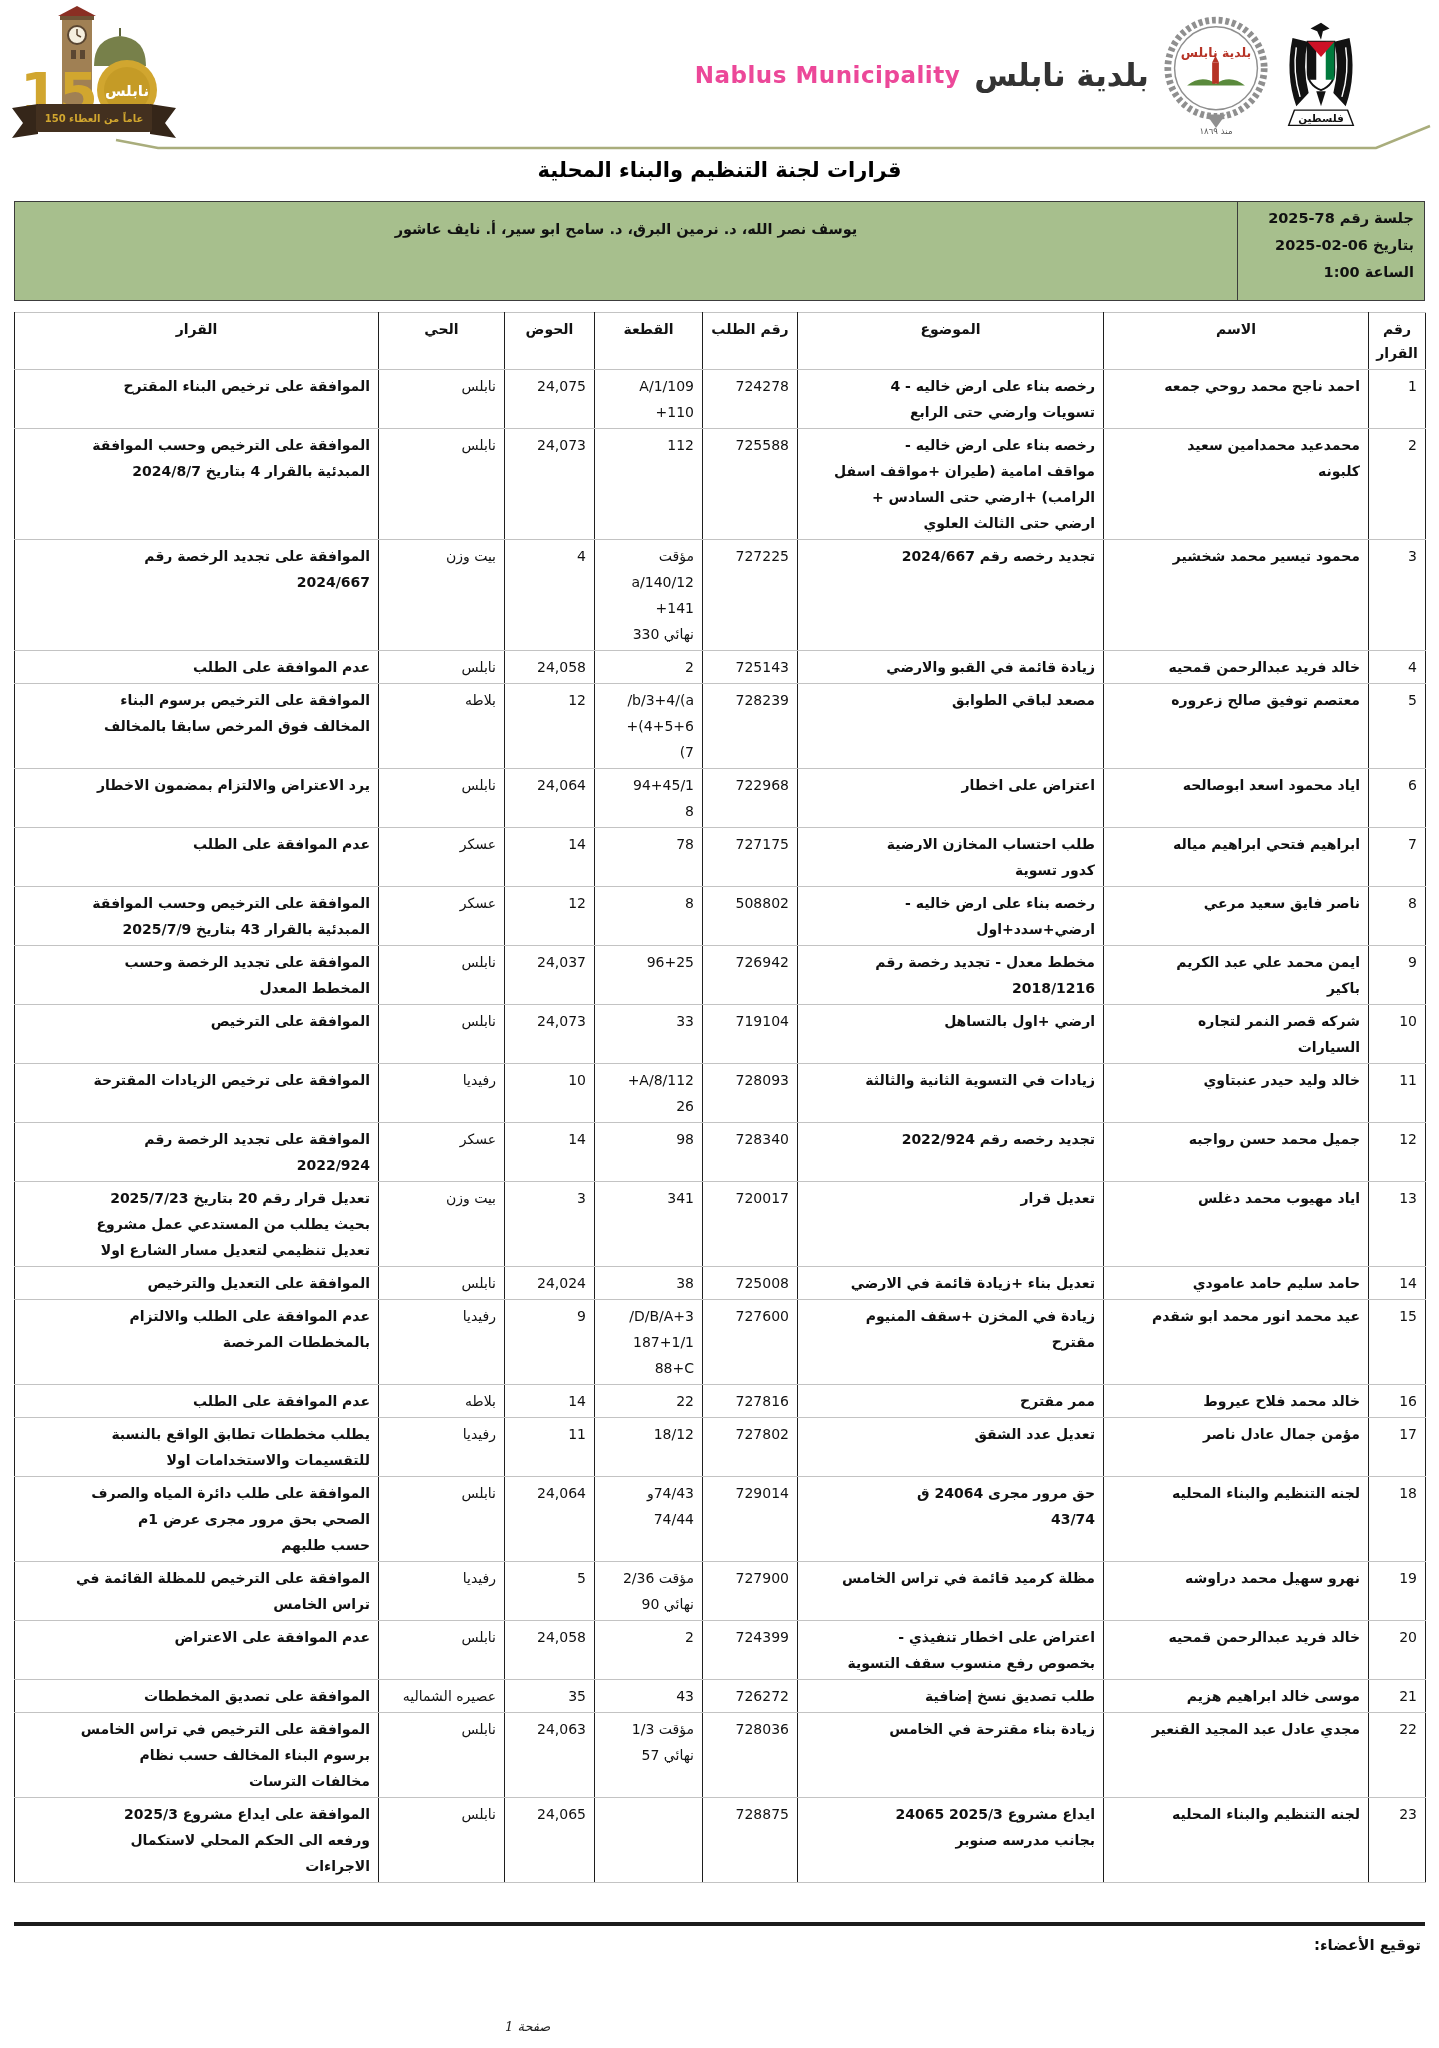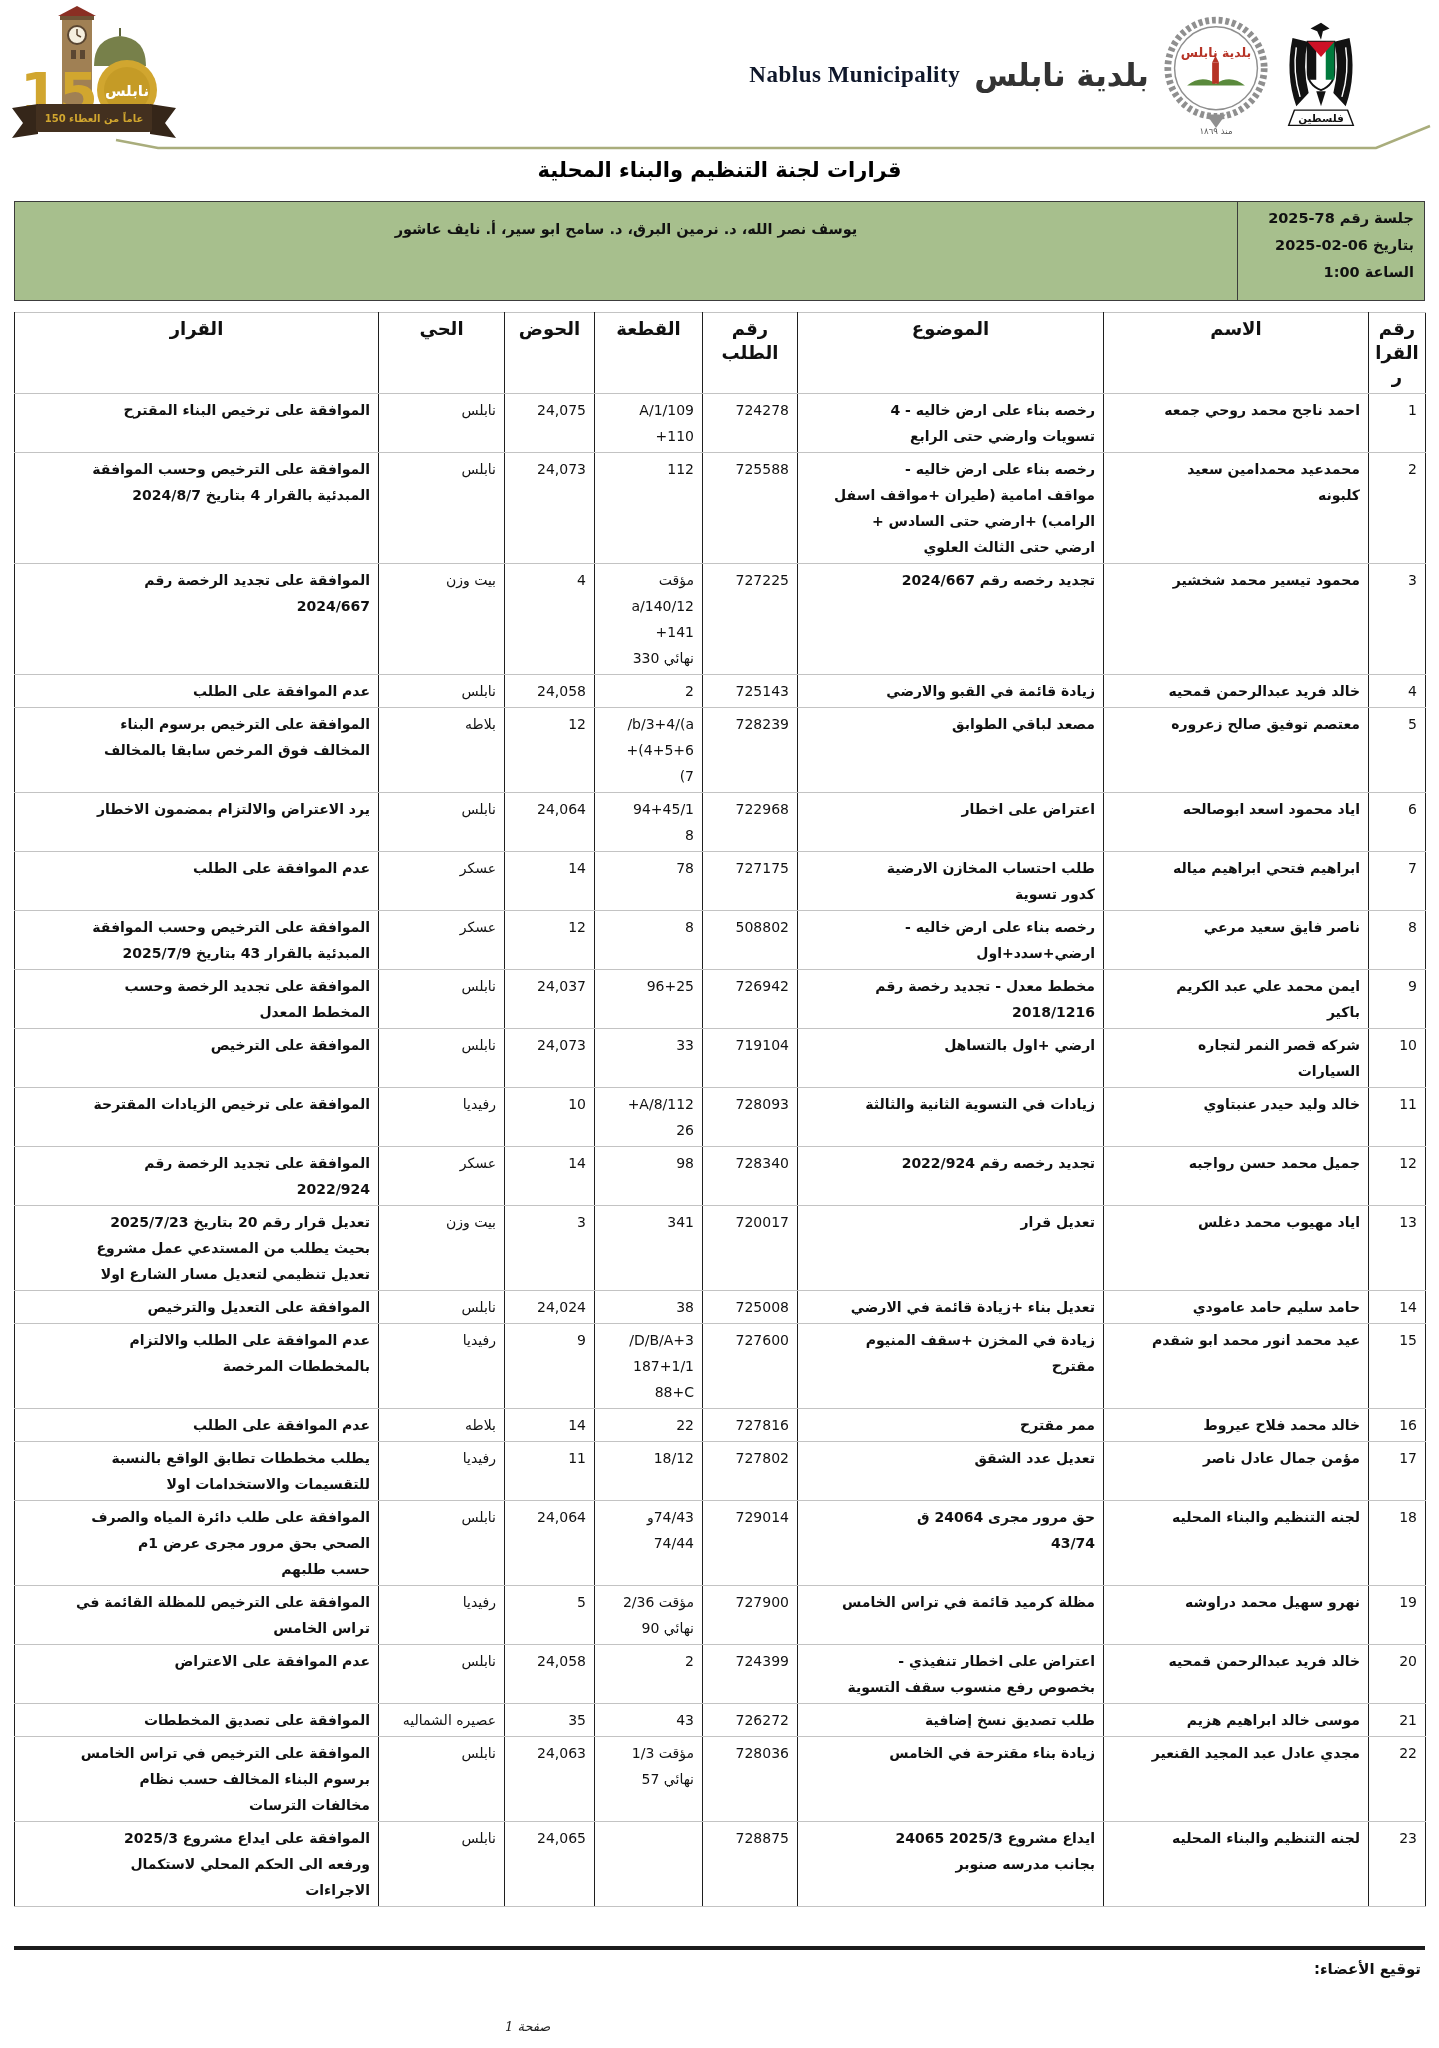--- a/index.html
+++ b/index.html
@@ -4,41 +4,41 @@
 <style>
   html,body{margin:0;padding:0;}
   body{
     width:1439px;height:2048px;position:relative;overflow:hidden;
     background:#ffffff;font-family:"DejaVu Sans",sans-serif;color:#111;
   }
   
   .header{position:relative;width:1439px;height:152px;}
   .anniv{position:absolute;left:8px;top:6px;}
   .brand{position:absolute;right:80px;top:12px;display:flex;align-items:center;gap:14px;direction:ltr;}
-  .brand .en{font-size:23px;font-weight:bold;color:#0f172a;letter-spacing:.5px;font-family:Liberation Serif, serif;}
+  .brand .en{font-size:23px;font-weight:bold;color:#ec4899;letter-spacing:.5px;}
   .brand .ar{font-size:31px;font-weight:bold;color:#333;}
   .rule-svg{position:absolute;left:0;top:0;width:1439px;height:160px;pointer-events:none;}
   
   .doc-title{margin:6px 0 0 0;text-align:center;font-size:21px;font-weight:bold;color:#000;}
   
   .session{direction:rtl;margin:19px 14px 0 14px;display:flex;background:#a7bf8d;
     border:1.5px solid #3c3c3c;min-height:100px;box-sizing:border-box;}
   .session-meta{width:172px;border-left:1.5px solid #3c3c3c;padding:3px 10px 4px 4px;
     font-weight:bold;font-size:14.5px;line-height:1.85;text-align:right;}
   .session-attendees{flex:1;padding:13px 14px 4px 14px;font-weight:bold;font-size:14.5px;
     line-height:2.0;text-align:center;}
   
   table.dec{direction:rtl;border-collapse:collapse;table-layout:fixed;
     margin:11px 14px 0 14px;width:1411px;border-top:1px solid #9a9a9a;border-bottom:1px solid #9a9a9a;}
   table.dec th,table.dec td{
     border-left:1px solid #1f1f1f;border-right:1px solid #1f1f1f;
     border-top:1px solid #c3c3c3;border-bottom:1px solid #c3c3c3;
     vertical-align:top;padding:3px 8px;box-sizing:border-box;
     white-space:pre-line;word-wrap:break-word;font-size:14px;line-height:26px;text-align:right;}
-  table.dec th{font-weight:bold;text-align:center;font-size:18px;padding:4px 2px;line-height:24px;}
+  table.dec th{font-weight:bold;text-align:center;font-size:14px;padding:4px 2px;line-height:24px;}
   th.c0{font-size:11px;margin-top:11px;}
   .c0{width:57px;} .c1{width:265px;} .c2{width:306px;} .c3{width:95px;}
   .c4{width:108px;} .c5{width:90px;} .c6{width:126px;} .c7{width:364px;}
   td.c0{text-align:left;font-weight:400;padding-left:5px;}
   td.c1,td.c2,td.c7{font-weight:700;}
   td.c3,td.c4,td.c5{font-weight:400;}
   td.c6{font-weight:400;font-size:12.5px;}
   
   .sig-line{margin:39px 14px 0 14px;border-top:4px solid #1c1c1c;}
   .sig-label{direction:rtl;margin:10px 18px 0 0;text-align:right;font-weight:bold;font-size:15px;}

